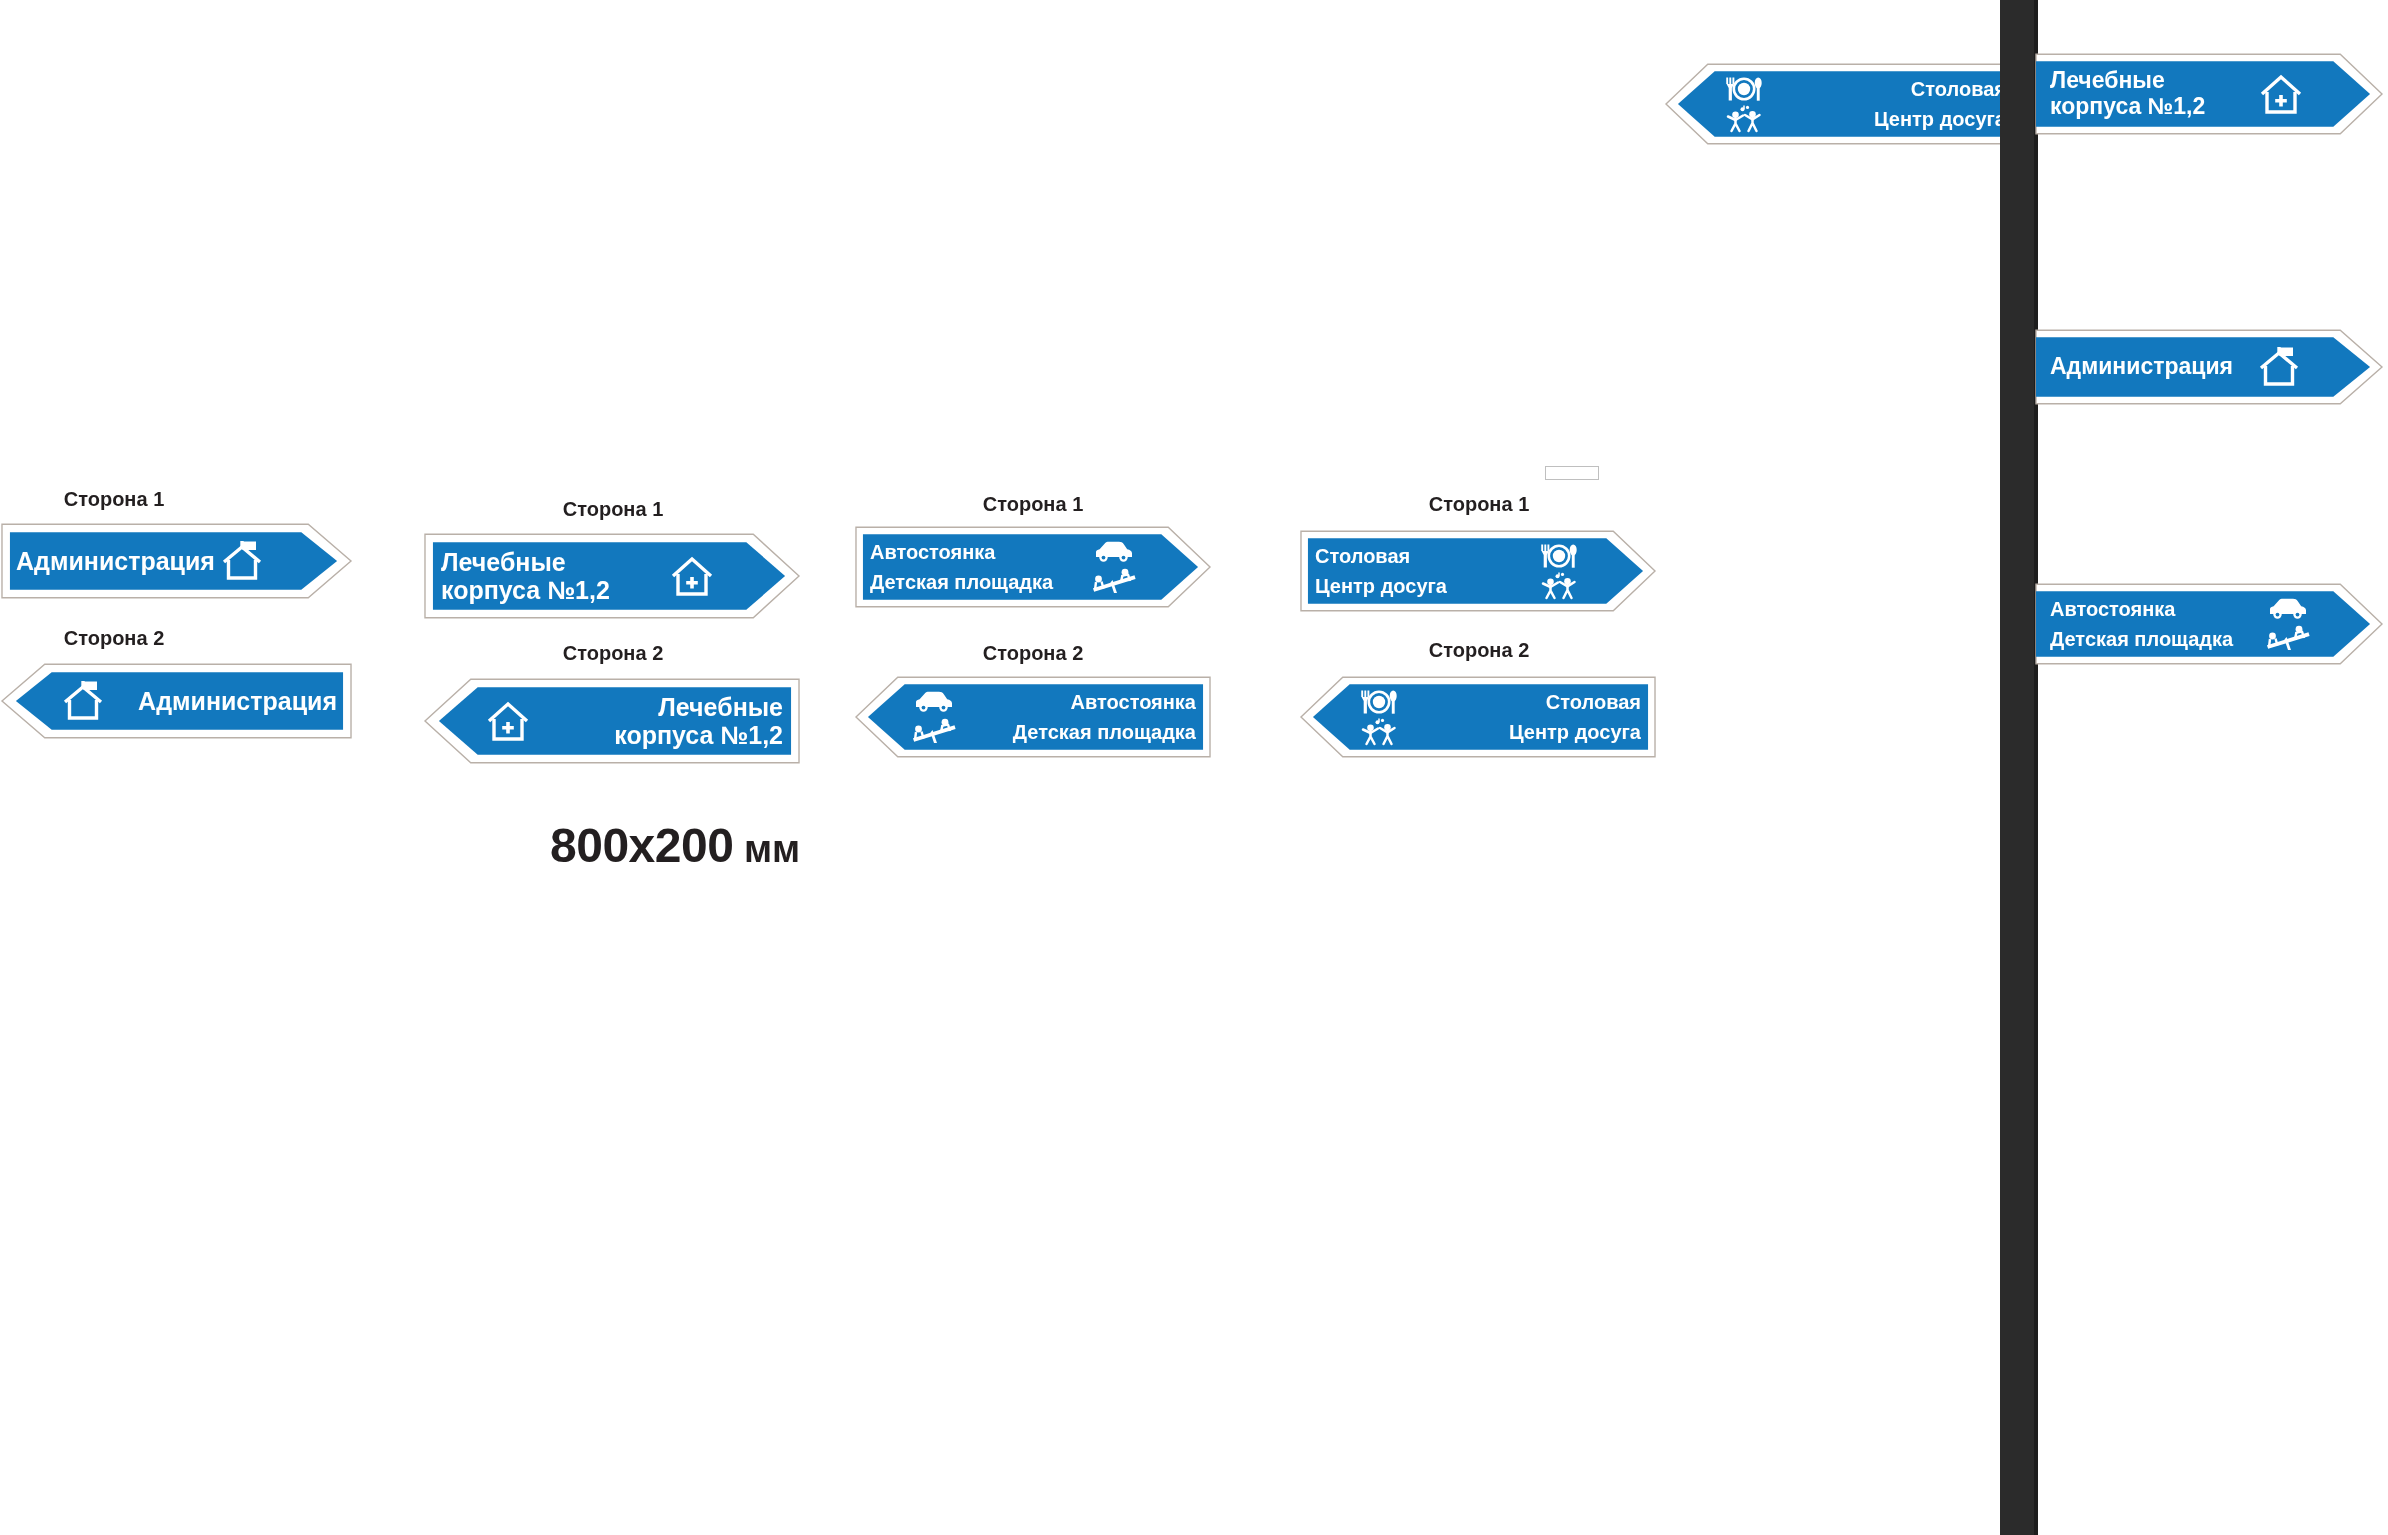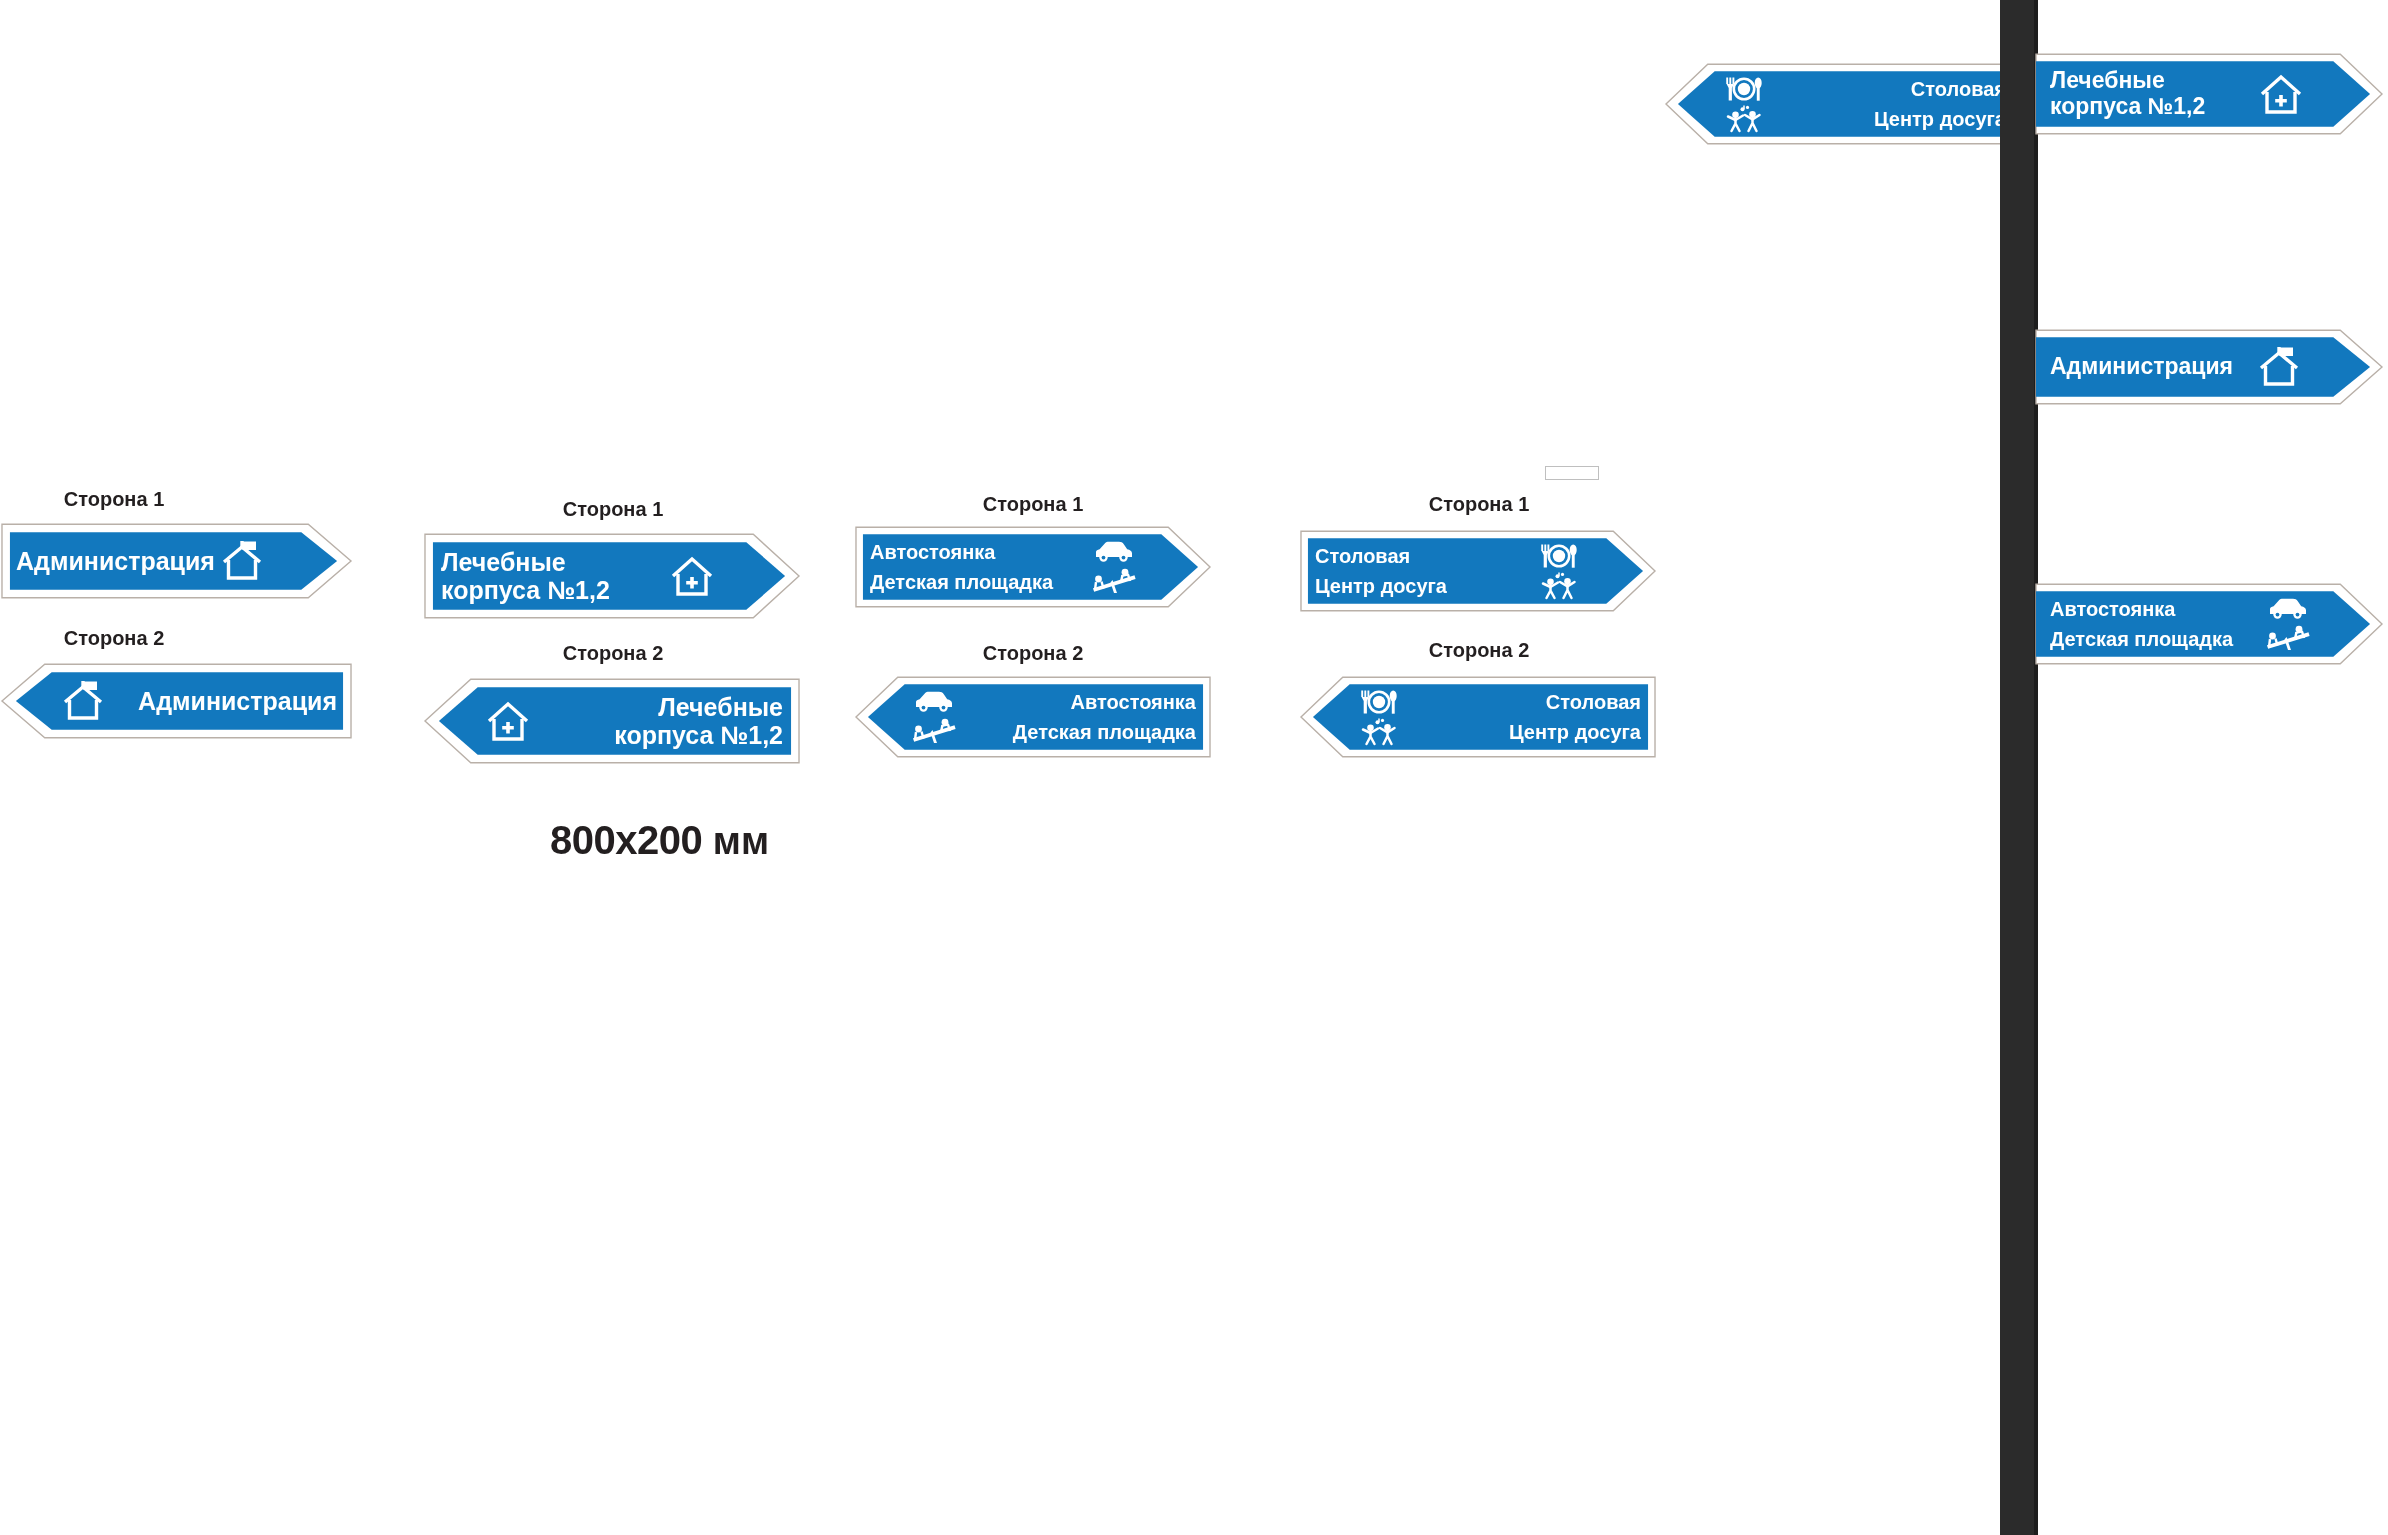--- a/index.html
+++ b/index.html
@@ -84,21 +84,21 @@
     white-space: nowrap;
   }
 
   
   .dimension {
     position: absolute;
     color: #231f20;
     font-weight: bold;
     white-space: nowrap;
   }
-  .dimension .big { font-size: 40px; letter-spacing: -0.5px; }
+  .dimension .big { font-size: 48px; letter-spacing: -0.5px; }
   .dimension .small { font-size: 38px; }
 
   
   .placeholder-box {
     position: absolute;
     border: 1px solid #bfbfbf;
     background: #ffffff;
   }
 </style>
 </head>

